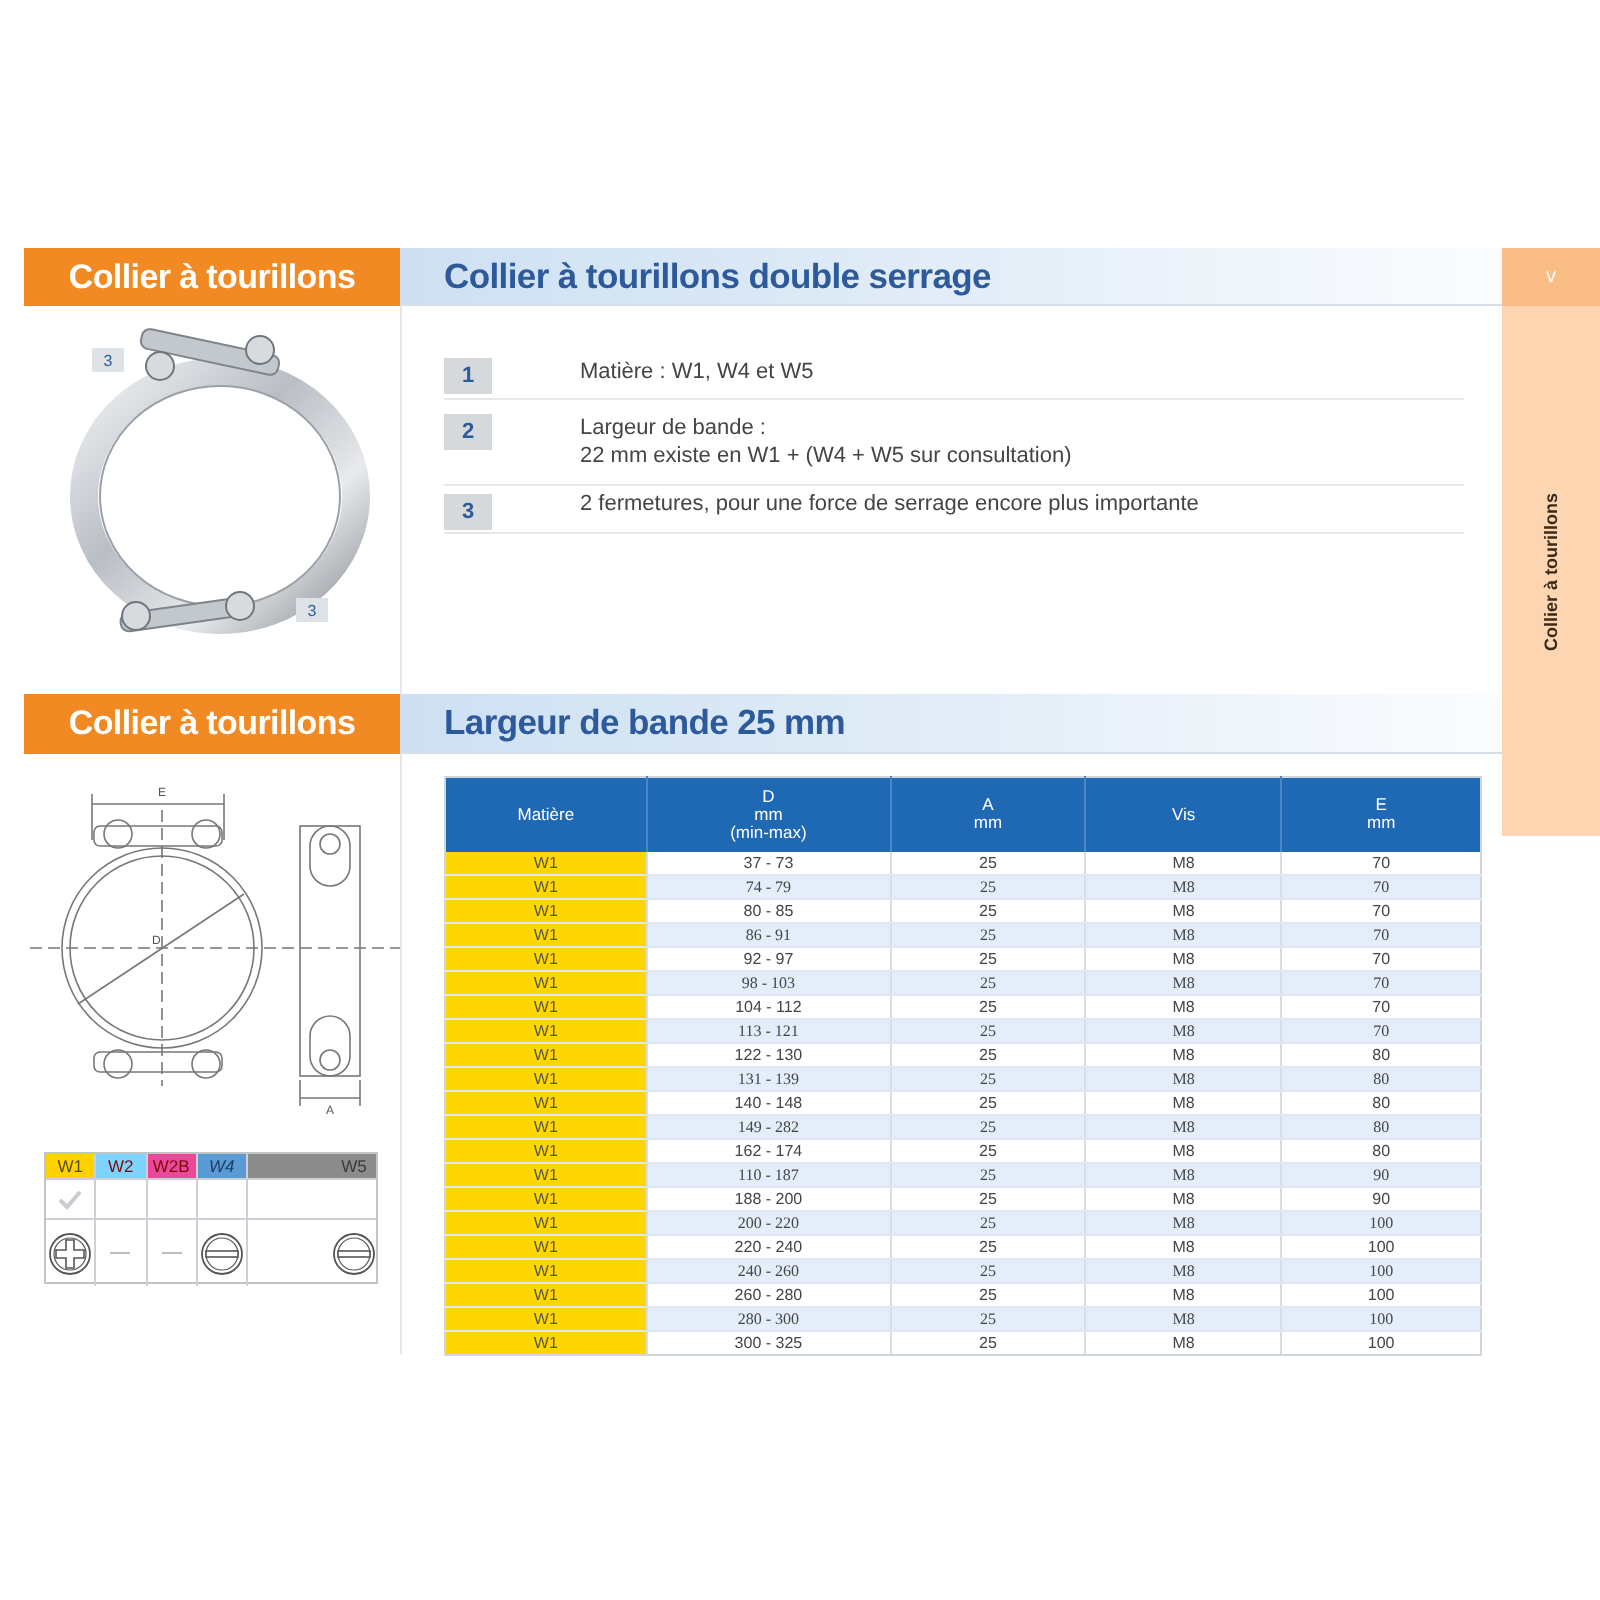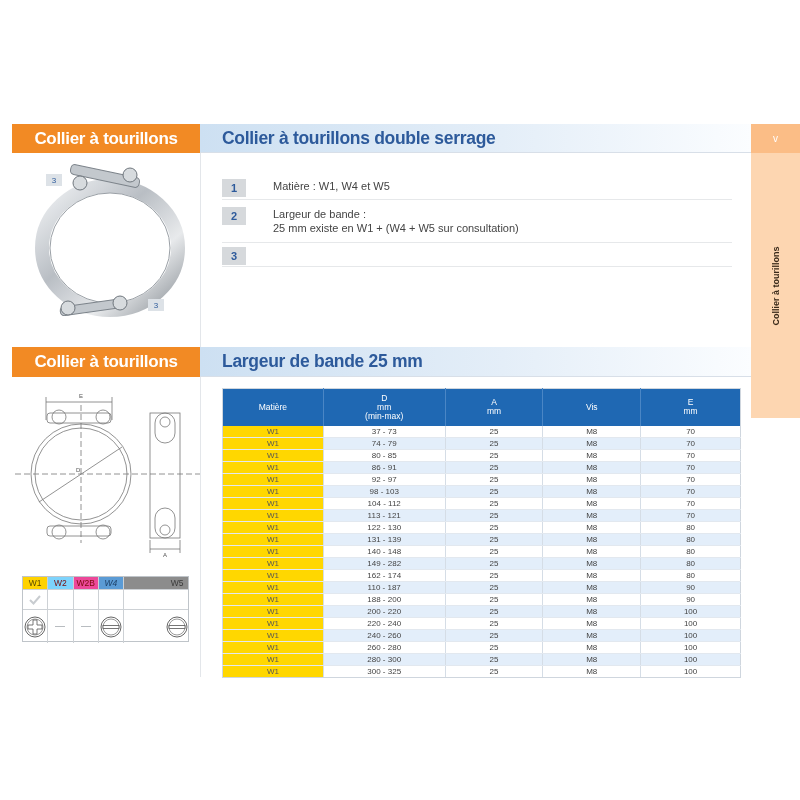--- a/index.html
+++ b/index.html
@@ -41,21 +41,21 @@
   }
 
   .vdivider { position: absolute; left: 200px; width: 1px; background: #e3e6ea; }
 
   
   .feat-row { position: absolute; left: 222px; width: 510px; border-bottom: 1px solid #e6e8ea; }
   .feat-num {
     position: absolute; left: 0; top: 0; width: 24px; height: 18px; background: #d6d9dc;
     color: #2d5a9b; font-weight: bold; font-size: 11px; display: flex; align-items: center; justify-content: center;
   }
-  .feat-text { position: absolute; left: 51px; top: 0; font-size: 11px; color: #444; line-height: 14px; }
+  .feat-text { position: absolute; left: 68px; top: 0; font-size: 11px; color: #444; line-height: 14px; }
 
   
   .photo { position: absolute; left: 20px; top: 163px; width: 180px; height: 160px; }
   .callout {
     position: absolute; width: 16px; height: 12px; background: #dde2e7; color: #2d5a9b;
     font-size: 8px; display: flex; align-items: center; justify-content: center;
   }
 
   
   table.spec {
@@ -66,21 +66,21 @@
     background: #1f68b3; color: #fff; font-weight: normal; height: 37px;
     border-right: 1px solid #4a86c5; line-height: 9px; font-size: 8.5px;
   }
   table.spec th:last-child { border-right: none; }
   table.spec td {
     height: 12px; text-align: center; border-right: 1px solid #d5dde6; border-bottom: 1px solid #e2e8ef;
     line-height: 11px;
   }
   table.spec td:last-child { border-right: none; }
   table.spec td.mat { background: #ffd700; color: #555; }
-  table.spec tr.alt td:not(.mat) { background: #e3eefa; }
+  table.spec tr.alt td:not(.mat) { background: #e3eefa; font-family: Liberation Serif, serif; }
   table.spec tr:last-child td { border-bottom: 1px solid #cfd6de; }
   table.spec { border: 1px solid #cfd6de; }
 
   
   .mat-grid {
     position: absolute; left: 22px; top: 576px; width: 167px; height: 66px;
     border: 1px solid #bfc4c9; display: grid;
     grid-template-columns: repeat(5, 1fr); grid-template-rows: 13px 20px 33px;
   }
   .mat-grid > div { border-right: 1px solid #cdd1d5; border-bottom: 1px solid #cdd1d5; display: flex; align-items: center; justify-content: center; font-size: 8.5px; }
@@ -129,25 +129,26 @@
 <div class="callout" style="left:148px;top:299px;">3</div>
 
 <div class="feat-row" style="top:179px;height:21px;">
   <div class="feat-num">1</div>
   <div class="feat-text">Matière : W1, W4 et W5</div>
 </div>
 <div class="feat-row" style="top:207px;height:36px;">
   <div class="feat-num">2</div>
   <div class="feat-text">
     <div>Largeur de bande :</div>
-    <div>25 mm existe en W1 + (W4 + W5 sur consultation)</div>
+    <div>22 mm existe en W1 + (W4 + W5 sur consultation)</div>
   </div>
 </div>
 <div class="feat-row" style="top:245px;height:22px;">
   <div class="feat-num" style="top:2px;">3</div>
+  <div class="feat-text">2 fermetures, pour une force de serrage encore plus importante</div>
 </div>
 
 <div class="hdr-orange" style="top:347px;height:30px;">Collier à tourillons</div>
 <div class="hdr-blue" style="top:347px;height:30px;">Largeur de bande 25 mm</div>
 
 <svg class="abs" style="left:15px;top:385px;" width="185" height="180" viewBox="0 0 185 180">
   <g stroke="#777" fill="none" stroke-width="0.8">
 
     <line x1="31" y1="17" x2="97" y2="17"></line>
     <line x1="31" y1="12" x2="31" y2="35"></line>

